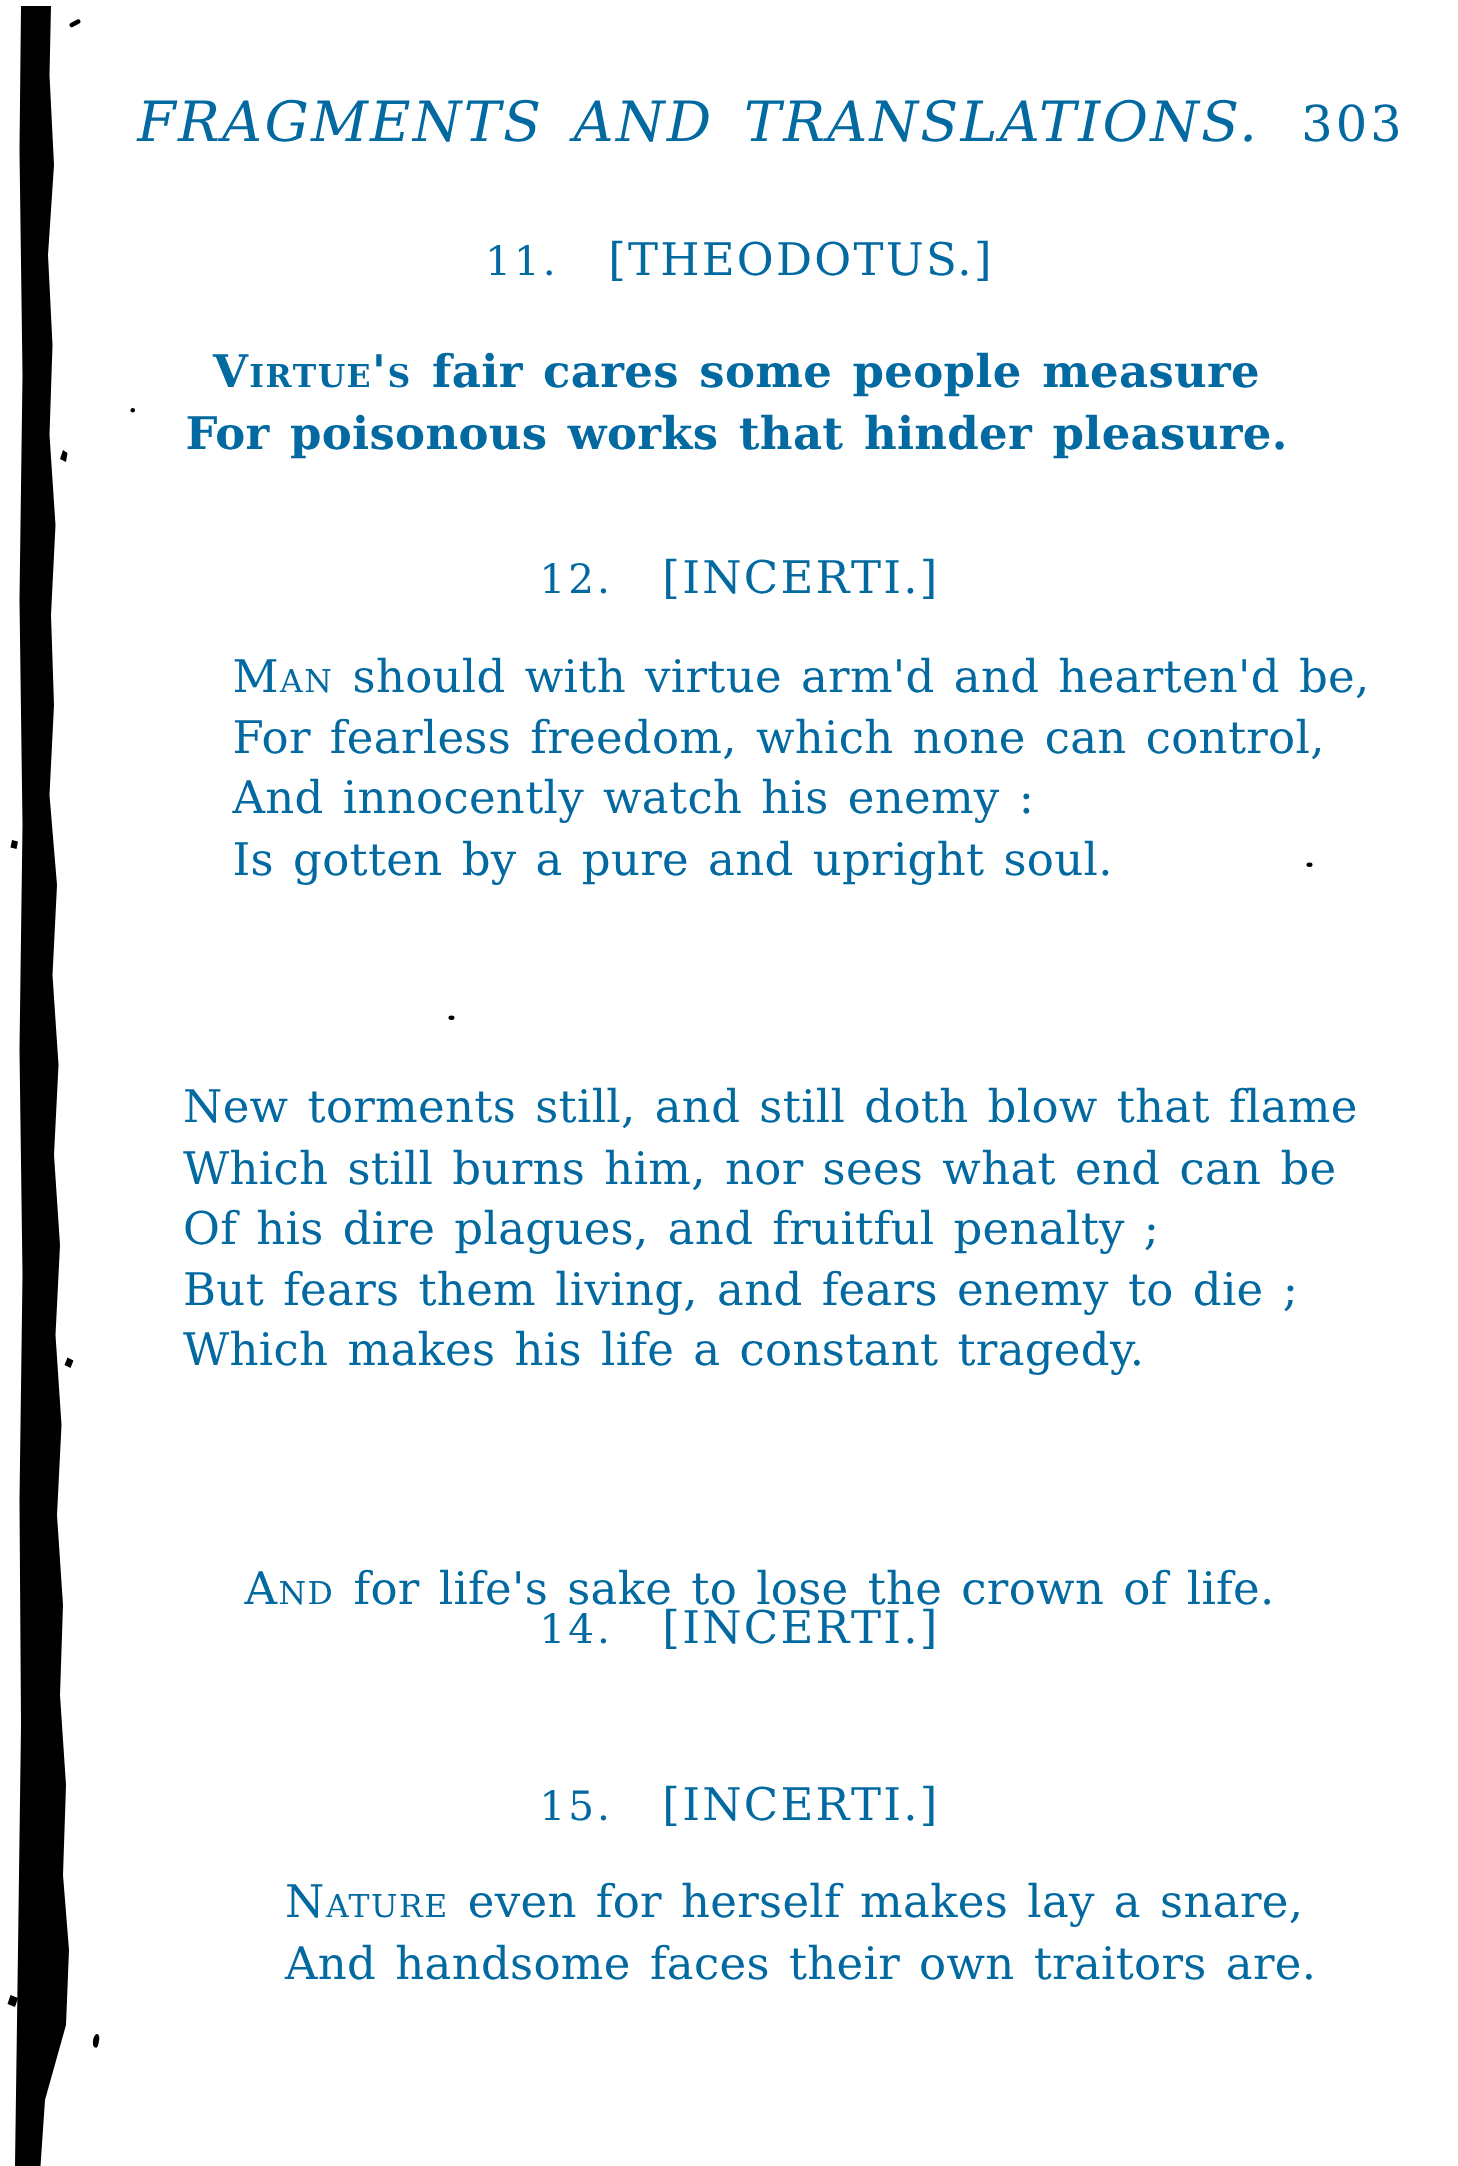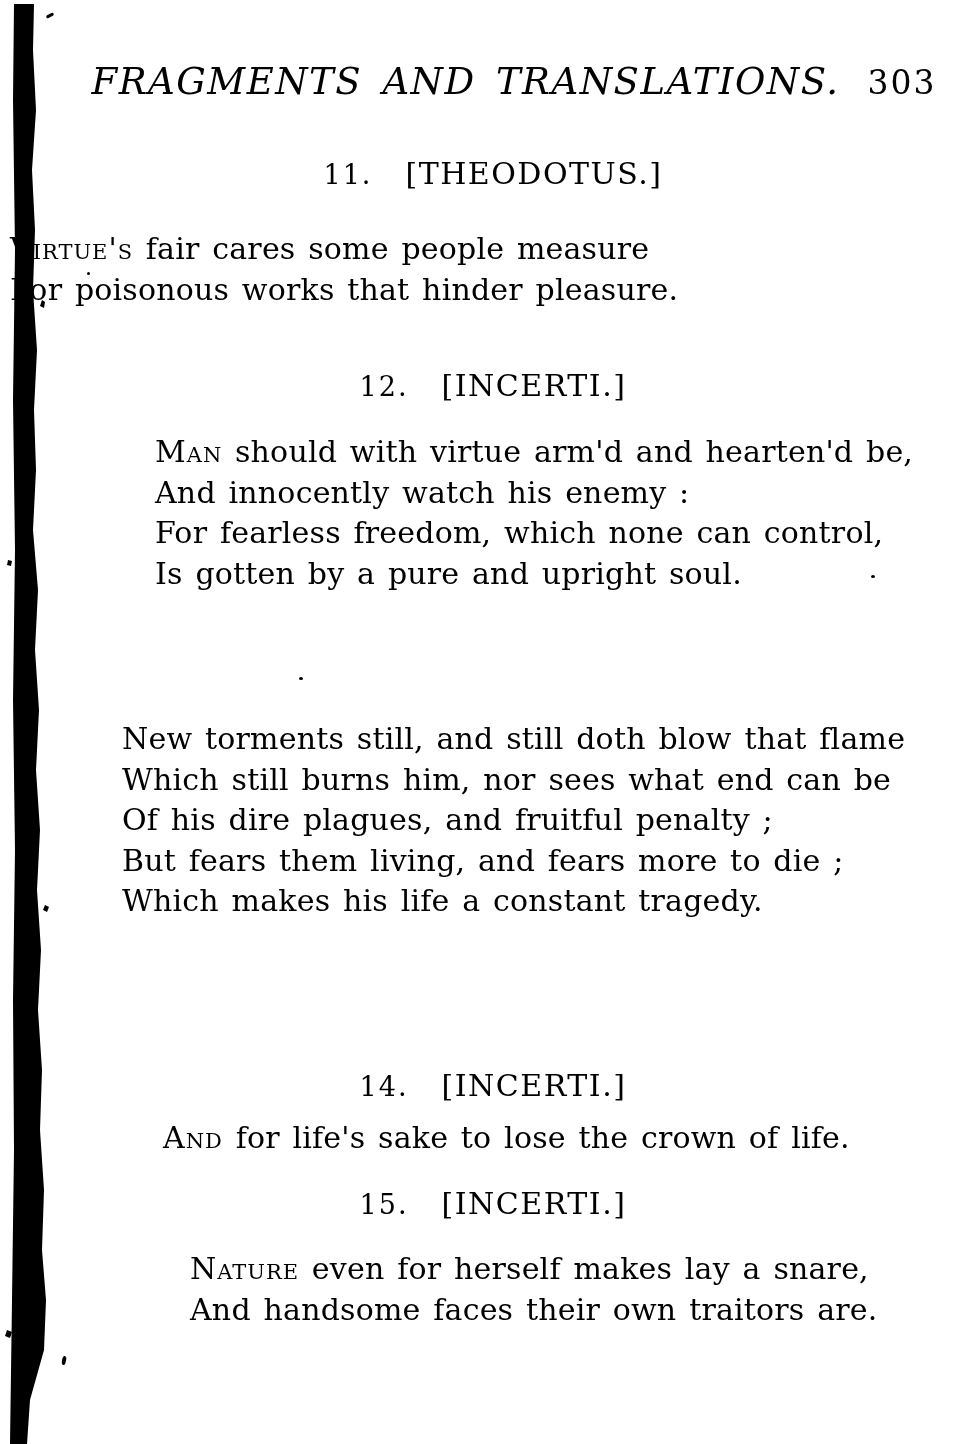--- a/index.html
+++ b/index.html
@@ -1,36 +1,36 @@
 <!DOCTYPE html>
 <html><head>
 <meta charset="utf-8">
 <style>
   html,body { margin:0; padding:0; background:#ffffff; }
   .page {
     position:relative; width:972px; height:1444px; background:#ffffff;
-    font-family:"DejaVu Serif","Liberation Serif",serif; color:#000000; overflow:hidden;
+    font-family:"DejaVu Serif","Liberation Serif",serif; color:#0369a1; overflow:hidden;
   }
   .running-header {
     position:absolute; top:60px; left:0; width:100%; text-align:center;
     padding-left:56px; box-sizing:border-box; white-space:nowrap;
   }
   .rh-title { font-style:italic; font-size:37px; letter-spacing:1.5px; word-spacing:7px; }
   .rh-page  { font-size:33px; margin-left:28px; letter-spacing:2px; }
   .heading {
     position:absolute; left:0; width:100%; text-align:center; padding-left:14px;
     box-sizing:border-box; font-size:30px; white-space:nowrap;
   }
   .heading .num   { font-size:27px; margin-right:33px; letter-spacing:2px; }
   .heading .title { letter-spacing:1.5px; }
   .stanza {
     position:absolute; font-size:30px; line-height:40.5px;
     letter-spacing:0.2px; word-spacing:3px; white-space:nowrap;
   }
-  .stanza.centered { left:0; width:972px; text-align:left; padding-left:10px; box-sizing:border-box; }
+  .stanza.centered { left:0; width:972px; text-align:center; padding-left:10px; box-sizing:border-box;font-weight:bold; }
   .lead { font-variant:small-caps; letter-spacing:1px; }
   .band { position:absolute; left:0; top:0; }
   .speck { position:absolute; background:#000; }
 </style>
 </head>
 <body>
 
 <div class="page">
 
   <svg class="band" width="60" height="1444" viewBox="0 0 60 1444" aria-hidden="true">
@@ -57,37 +57,37 @@
   <div class="stanza centered" style="top:229px">
     <div class="line"><span class="lead">Virtue's</span><span> fair cares some people measure</span></div>
     <div class="line"><span class="lead"></span><span>For poisonous works that hinder pleasure.</span></div>
   </div>
 
   <div class="heading" style="top:368px">
     <span class="num">12.</span><span class="title">[INCERTI.]</span>
   </div>
   <div class="stanza" style="top:432px;left:155px">
     <div class="line"><span class="lead">Man</span><span> should with virtue arm'd and hearten'd be,</span></div>
+    <div class="line"><span class="lead"></span><span>For fearless freedom, which none can control,</span></div>
     <div class="line"><span class="lead"></span><span>And innocently watch his enemy :</span></div>
-    <div class="line"><span class="lead"></span><span>For fearless freedom, which none can control,</span></div>
     <div class="line"><span class="lead"></span><span>Is gotten by a pure and upright soul.</span></div>
   </div>
 
   <div class="stanza" style="top:719px;left:122px">
     <div class="line"><span class="lead"></span><span>New torments still, and still doth blow that flame</span></div>
     <div class="line"><span class="lead"></span><span>Which still burns him, nor sees what end can be</span></div>
     <div class="line"><span class="lead"></span><span>Of his dire plagues, and fruitful penalty ;</span></div>
-    <div class="line"><span class="lead"></span><span>But fears them living, and fears more to die ;</span></div>
+    <div class="line"><span class="lead"></span><span>But fears them living, and fears enemy to die ;</span></div>
     <div class="line"><span class="lead"></span><span>Which makes his life a constant tragedy.</span></div>
   </div>
 
   <div class="heading" style="top:1068px">
     <span class="num">14.</span><span class="title">[INCERTI.]</span>
   </div>
-  <div class="stanza" style="top:1118px;left:163px">
+  <div class="stanza" style="top:1040px;left:163px">
     <div class="line"><span class="lead">And</span><span> for life's sake to lose the crown of life.</span></div>
   </div>
 
   <div class="heading" style="top:1186px">
     <span class="num">15.</span><span class="title">[INCERTI.]</span>
   </div>
   <div class="stanza" style="top:1249px;left:190px">
     <div class="line"><span class="lead">Nature</span><span> even for herself makes lay a snare,</span></div>
     <div class="line"><span class="lead"></span><span>And handsome faces their own traitors are.</span></div>
   </div>

